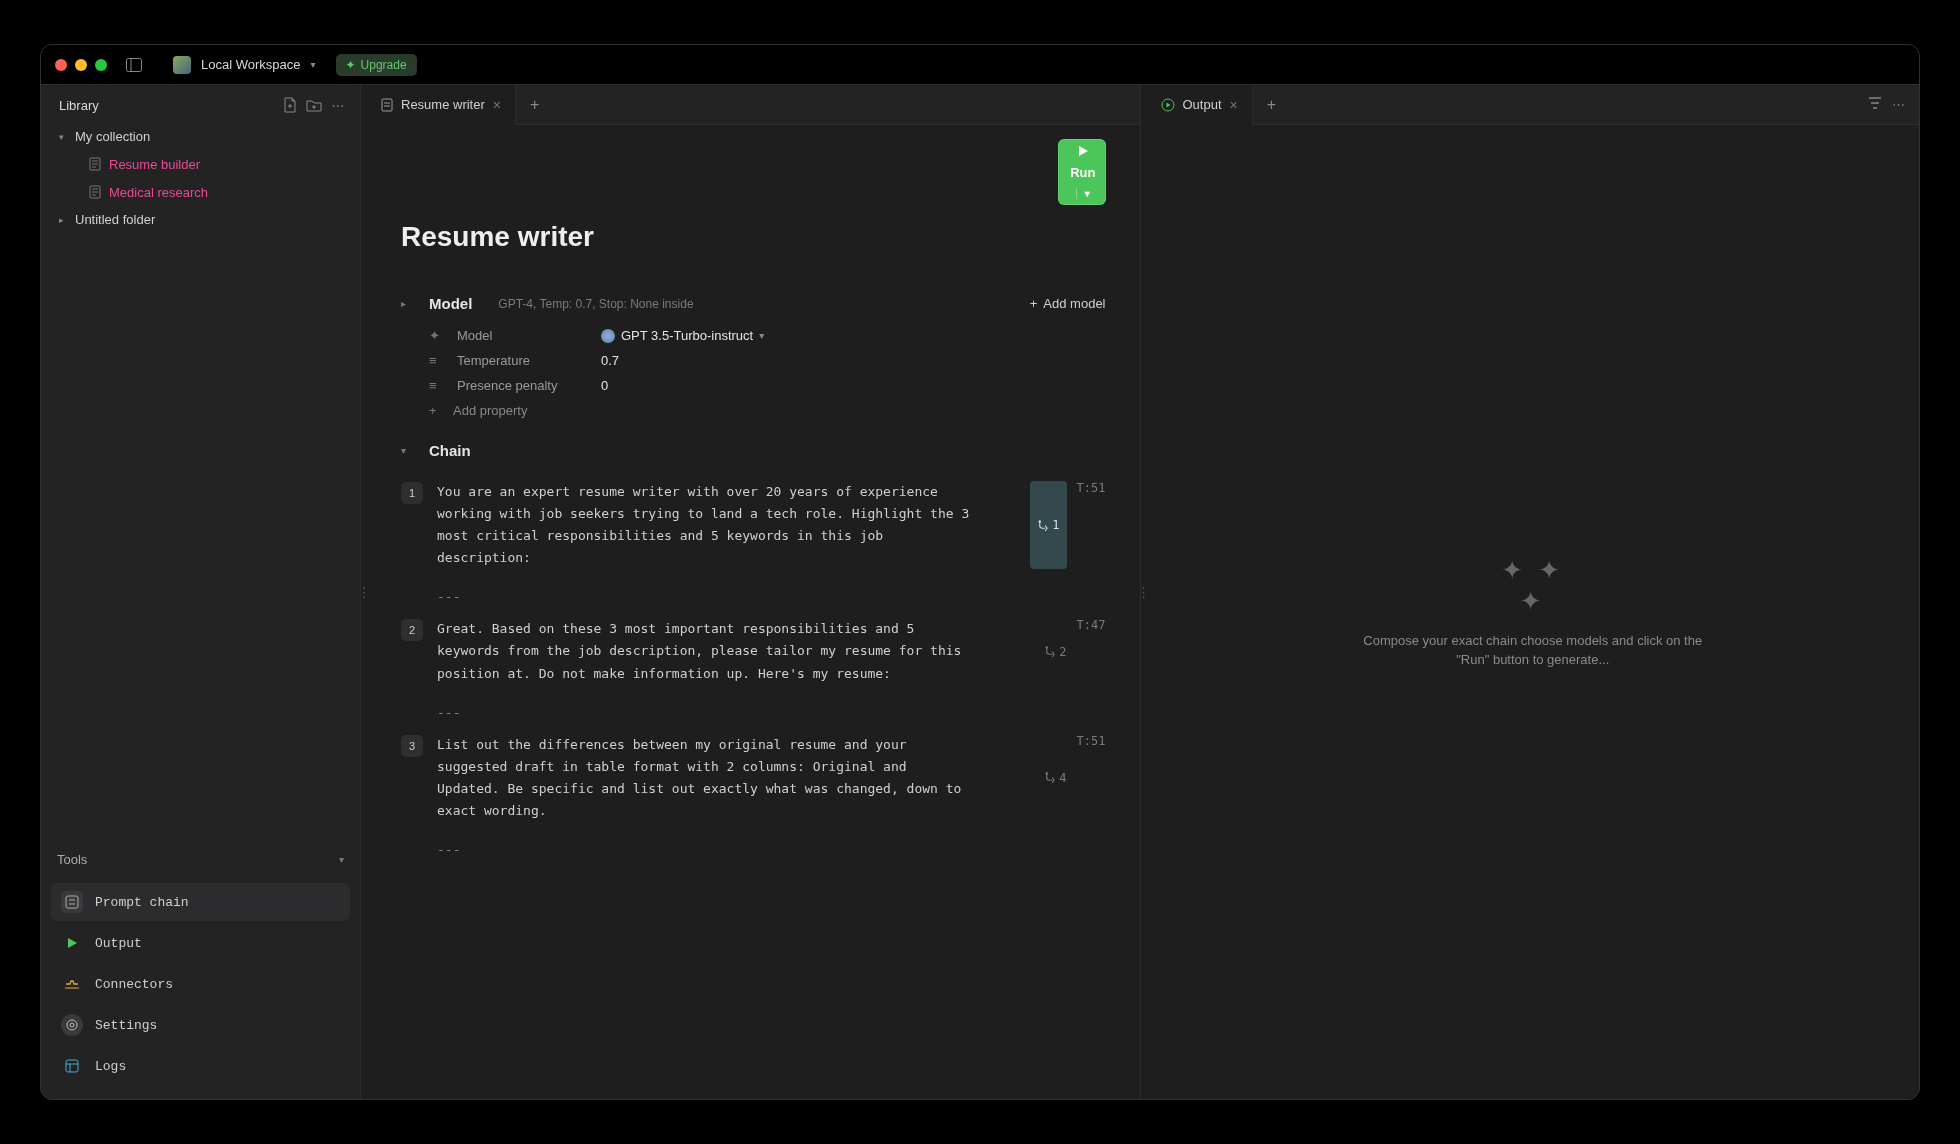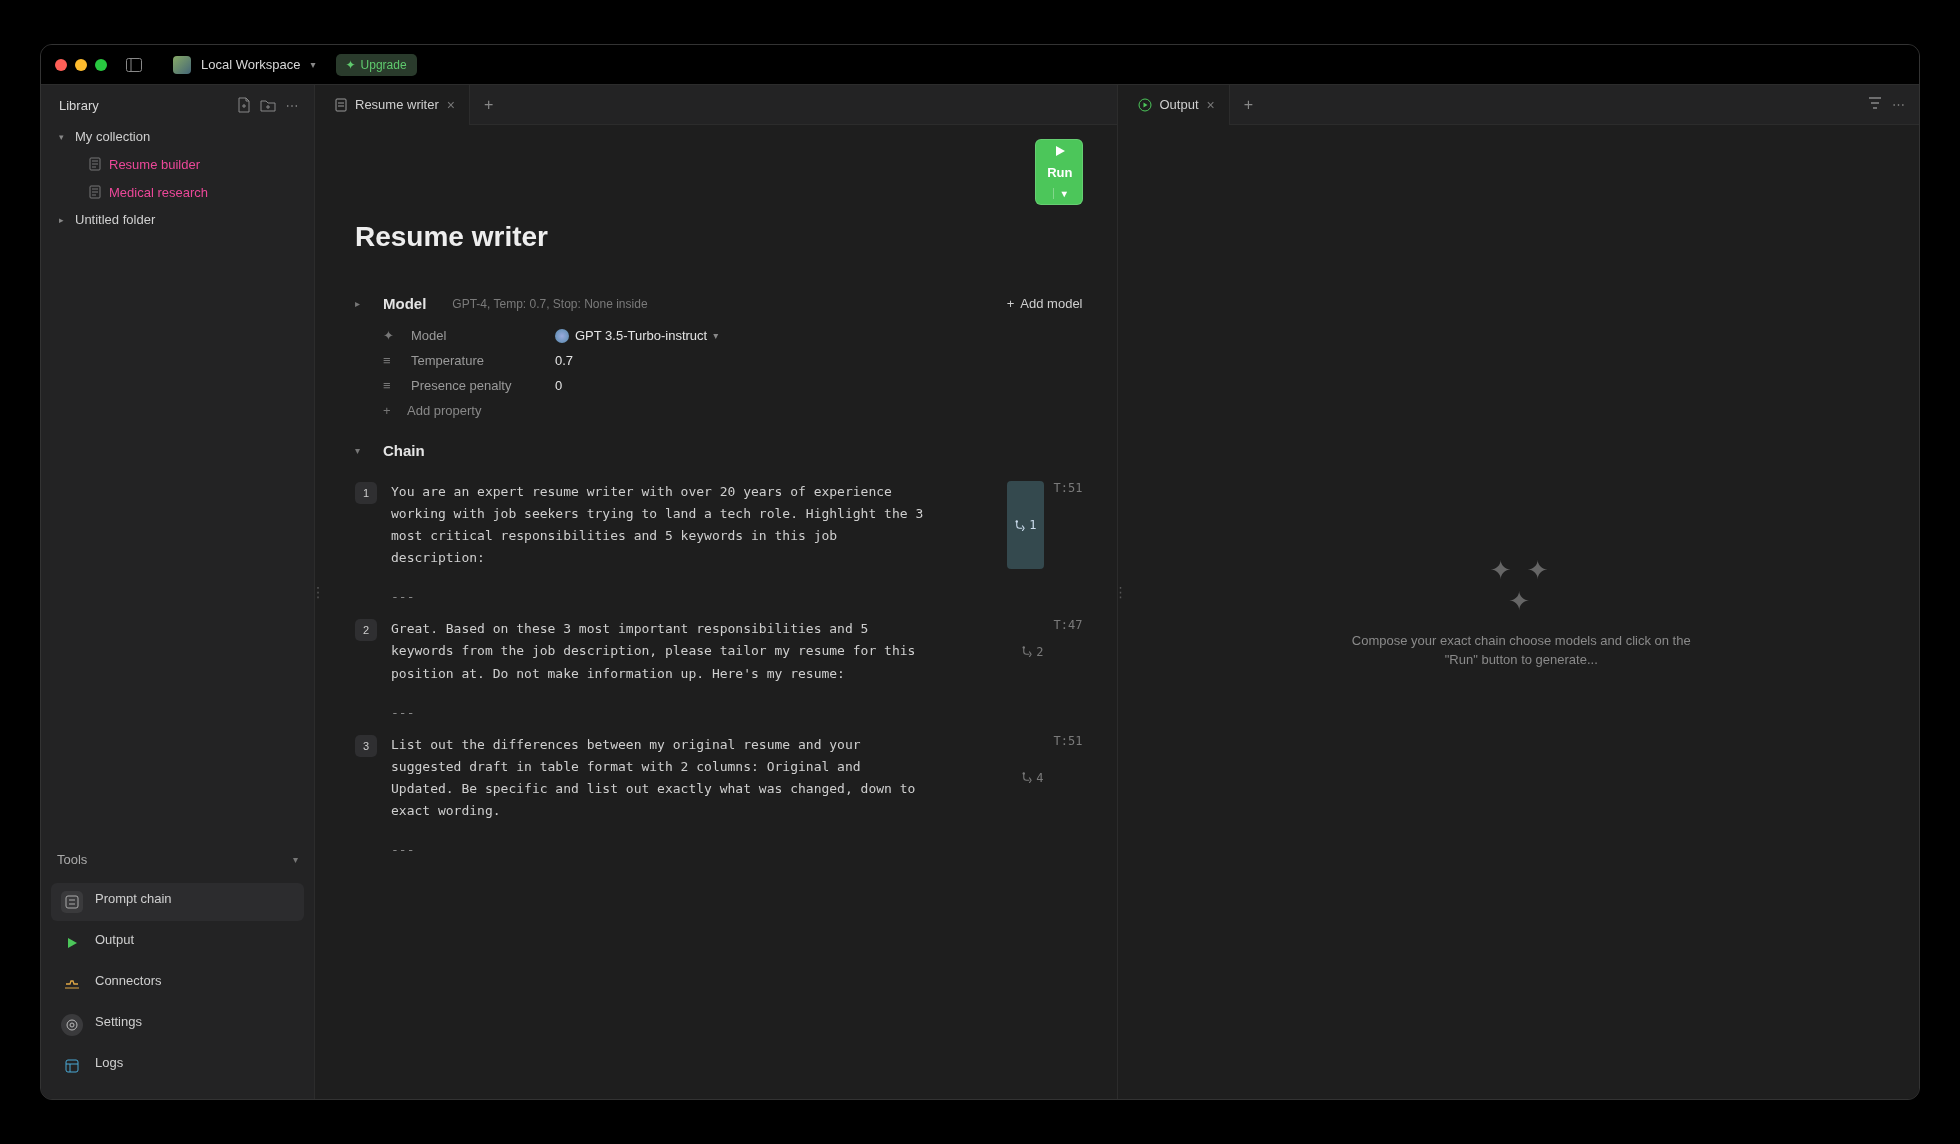--- a/index.html
+++ b/index.html
@@ -46,21 +46,21 @@
   margin-left: 10px;
   background: #2a3b2c;
   color: #5fc96d;
   font-size: 12px;
   padding: 4px 10px;
   border-radius: 5px;
   display: flex; align-items: center; gap: 5px;
 }
 .body { flex: 1; display: flex; min-height: 0; }
 .sidebar {
-  width: 274px;
+  width: 320px;
   background: #232324;
   display: flex;
   flex-direction: column;
   border-right: 1px solid #2c2c2c;
 }
 .library-hdr {
   display: flex; align-items: center; justify-content: space-between;
   padding: 12px 14px 10px 18px;
   color: #d8d8d8; font-weight: 500;
 }
@@ -76,23 +76,23 @@
 .tree-row.leaf { padding-left: 38px; color: #ec4899; }
 .tree-arrow { color: #888; font-size: 9px; width: 10px; }
 .tree-doc { color: #777; }
 .sidebar-spacer { flex: 1; }
 .tools-hdr {
   display: flex; align-items: center; justify-content: space-between;
   padding: 10px 16px; color: #aaa; font-size: 13px;
 }
 .tools-list { padding: 6px 10px 14px 10px; display: flex; flex-direction: column; gap: 3px; }
 .tool-item {
-  display: flex; align-items: flex-start; gap: 12px;
+  display: flex; align-items: center; gap: 12px;
   padding: 8px 10px; border-radius: 6px;
-  color: #cfcfcf; font-size: 13px;
+  color: #cfcfcf; font-size: 13px; font-family: Liberation Mono, monospace;
 }
 .tool-item.active { background: #2c2c2e; }
 .tool-icon { width: 22px; height: 22px; border-radius: 5px; display: flex; align-items: center; justify-content: center; }
 .ti-chain { background: #3a3a3c; color: #aaa; }
 .ti-output { color: #4cc65a; }
 .ti-conn { color: #e0a745; }
 .ti-logs { color: #4aa9d4; }
 .ti-settings { color: #999; background: #3a3a3c; border-radius: 50%; }
 .main { flex: 1; display: flex; min-width: 0; }
 .panel {

